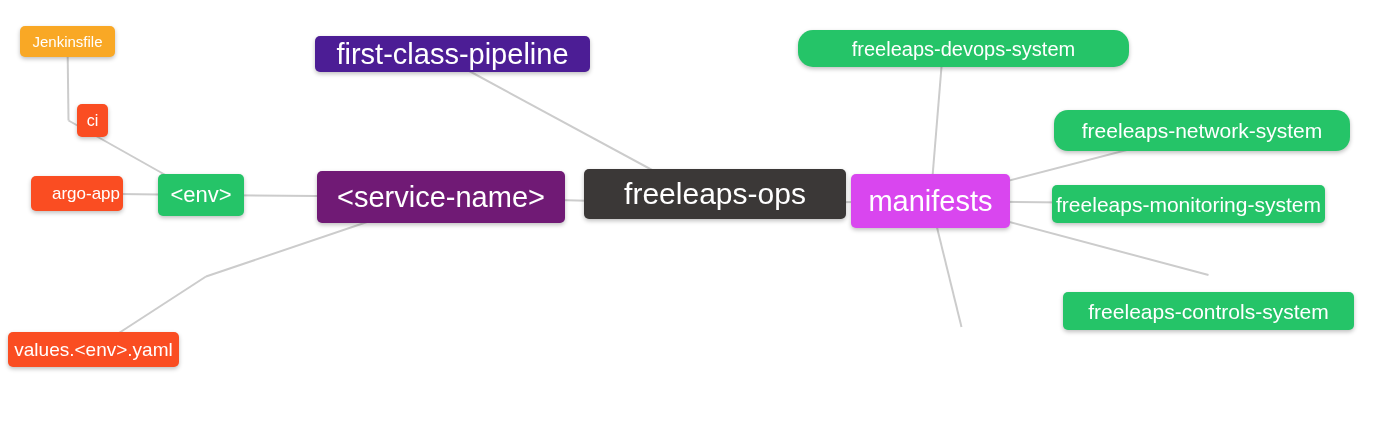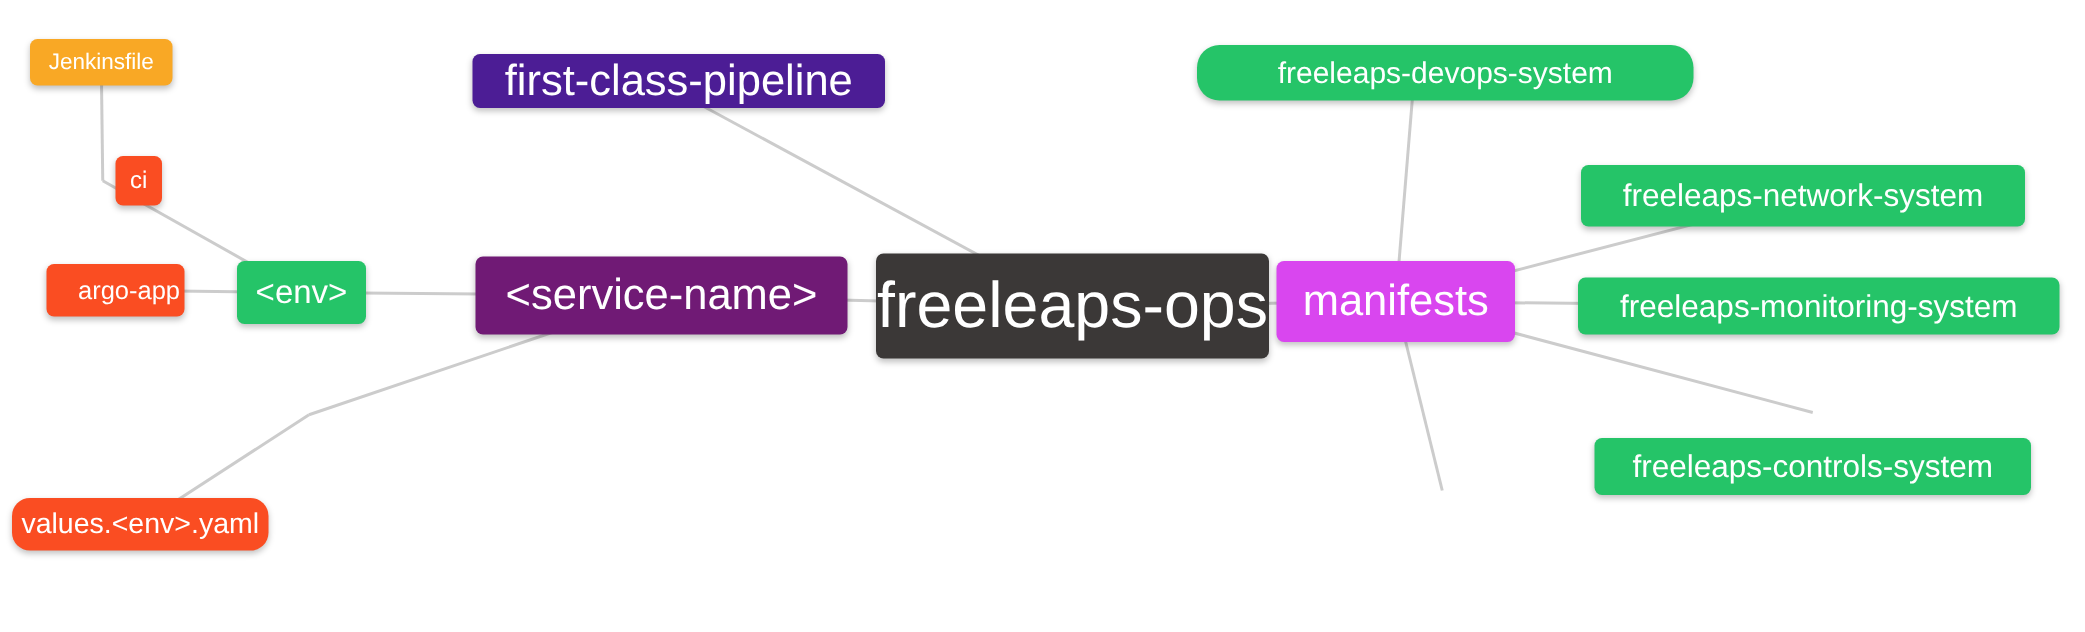--- a/index.html
+++ b/index.html
@@ -50,22 +50,22 @@
       <line x1="930.5" y1="201" x2="1202" y2="130.5" stroke="#cccccc" stroke-width="2"></line>
       <line x1="930.5" y1="201" x2="1212.5" y2="204" stroke="#cccccc" stroke-width="2"></line>
       <line x1="930.5" y1="201" x2="1208.5" y2="275" stroke="#cccccc" stroke-width="2"></line>
       <line x1="930.5" y1="201" x2="961.5" y2="327" stroke="#cccccc" stroke-width="2"></line>
     </svg>
 
   <div class="node" style="left: 20px; top: 26px; width: 95px; height: 31px; font-size: 15px; background: rgb(249, 168, 37);">Jenkinsfile</div>
   <div class="node" style="left: 53px; top: 104px; width: 31px; height: 33px; font-size: 16px; background: rgb(250, 77, 34); margin-left: 24px;">ci</div>
   <div class="node" style="left: 31px; top: 176px; width: 92px; height: 35px; font-size: 17px; background: rgb(250, 77, 34); padding-left: 18px;">argo-app</div>
   <div class="node" style="left: 158px; top: 174px; width: 86px; height: 42px; font-size: 22px; background: rgb(37, 196, 104);">&lt;env&gt;</div>
-  <div class="node" style="left: 8px; top: 332px; width: 171px; height: 35px; font-size: 19px; background: rgb(250, 77, 34); border-radius: 12px;">values.&lt;env&gt;.yaml</div>
+  <div class="node" style="left: 8px; top: 332px; width: 171px; height: 35px; font-size: 19px; background: rgb(250, 77, 34);">values.&lt;env&gt;.yaml</div>
   <div class="node" style="left: 315px; top: 36px; width: 275px; height: 36px; font-size: 29px; background: #4c1d95;">first-class-pipeline</div>
   <div class="node" style="left: 317px; top: 171px; width: 248px; height: 52px; font-size: 29px; background: #701a75;">&lt;service-name&gt;</div>
-  <div class="node" style="left: 584px; top: 169px; width: 262px; height: 70px; font-size: 43px; background: rgb(59, 56, 55);">freeleaps-ops</div>
+  <div class="node" style="left: 584px; top: 169px; width: 262px; height: 50px; font-size: 30px; background: rgb(59, 56, 55);">freeleaps-ops</div>
   <div class="node" style="left: 851px; top: 174px; width: 159px; height: 54px; font-size: 29px; background: #d946ef;">manifests</div>
   <div class="node" style="left: 798px; top: 30px; width: 331px; height: 37px; font-size: 20px; background: rgb(37, 196, 104); border-radius: 15px;">freeleaps-devops-system</div>
-  <div class="node" style="left: 1054px; top: 110px; width: 296px; height: 41px; font-size: 21px; background: rgb(37, 196, 104);">freeleaps-network-system</div>
-  <div class="node" style="left: 1052px; top: 185px; width: 321px; height: 38px; font-size: 21px; background: rgb(37, 196, 104);">freeleaps-monitoring-system</div>
+  <div class="node" style="left: 1054px; top: 110px; width: 296px; height: 41px; font-size: 21px; background: rgb(37, 196, 104); border-radius: 14px;">freeleaps-network-system</div>
+  <div class="node" style="left: 1052px; top: 185px; width: 273px; height: 38px; font-size: 21px; background: rgb(37, 196, 104);">freeleaps-monitoring-system</div>
   <div class="node" style="left: 1063px; top: 256px; width: 291px; height: 38px; font-size: 21px; background: rgb(37, 196, 104); margin-top: 36px;">freeleaps-controls-system</div>
 </div>
 
 </body></html>

